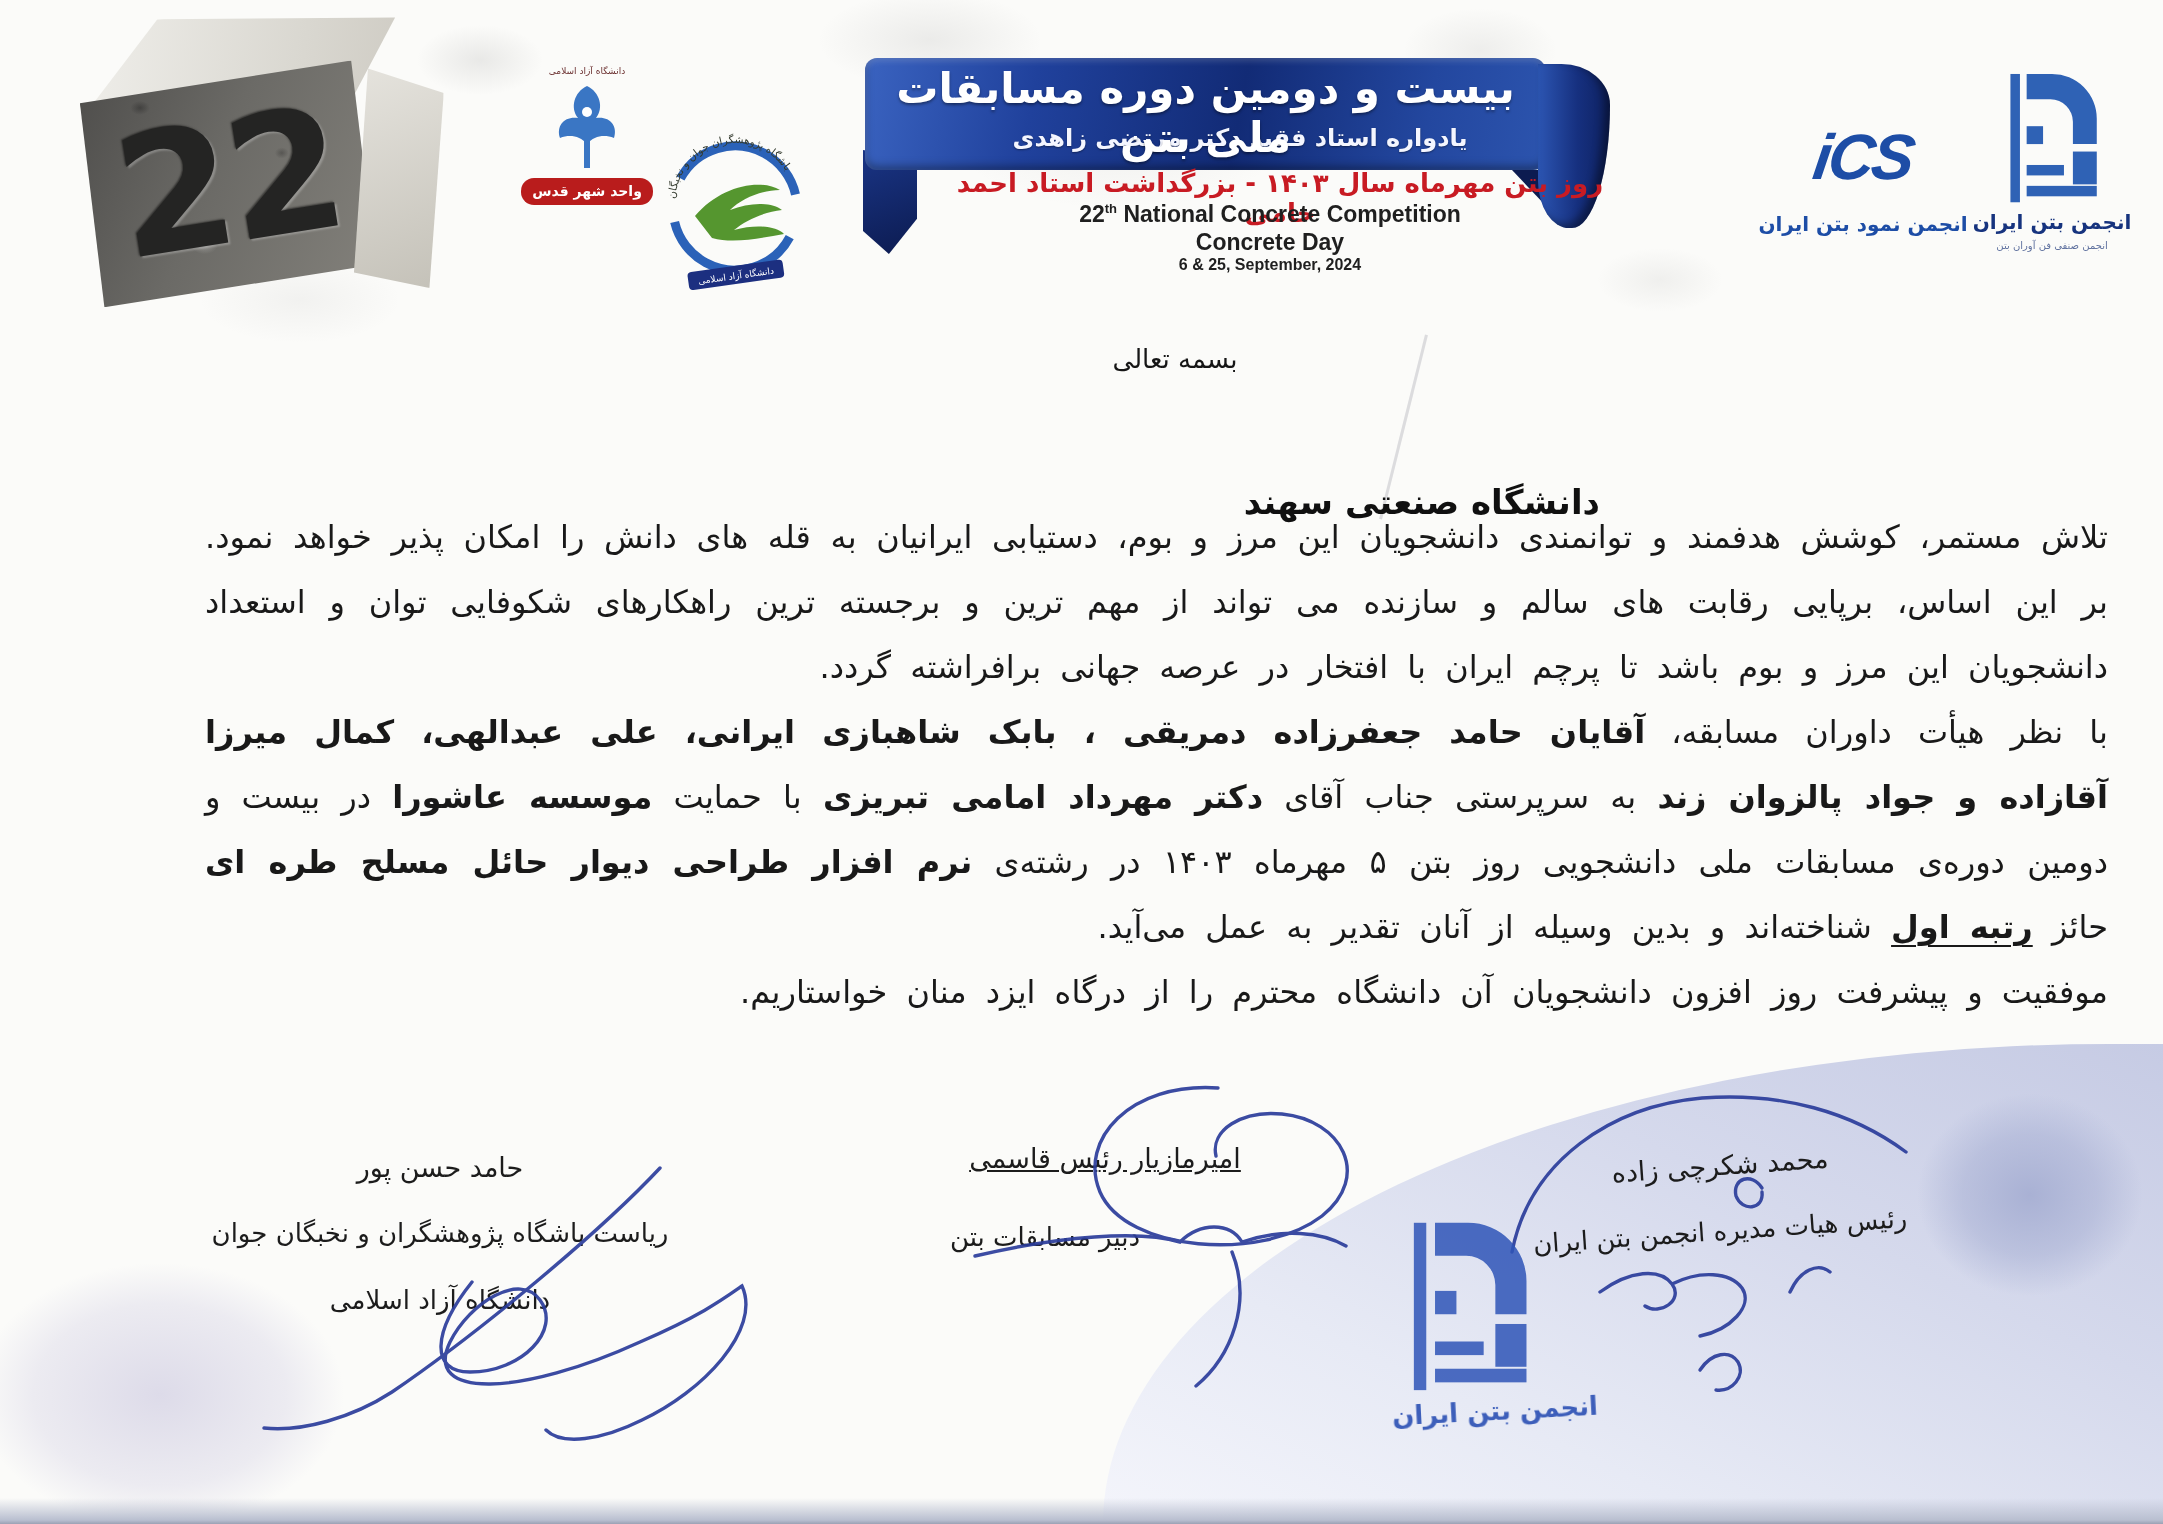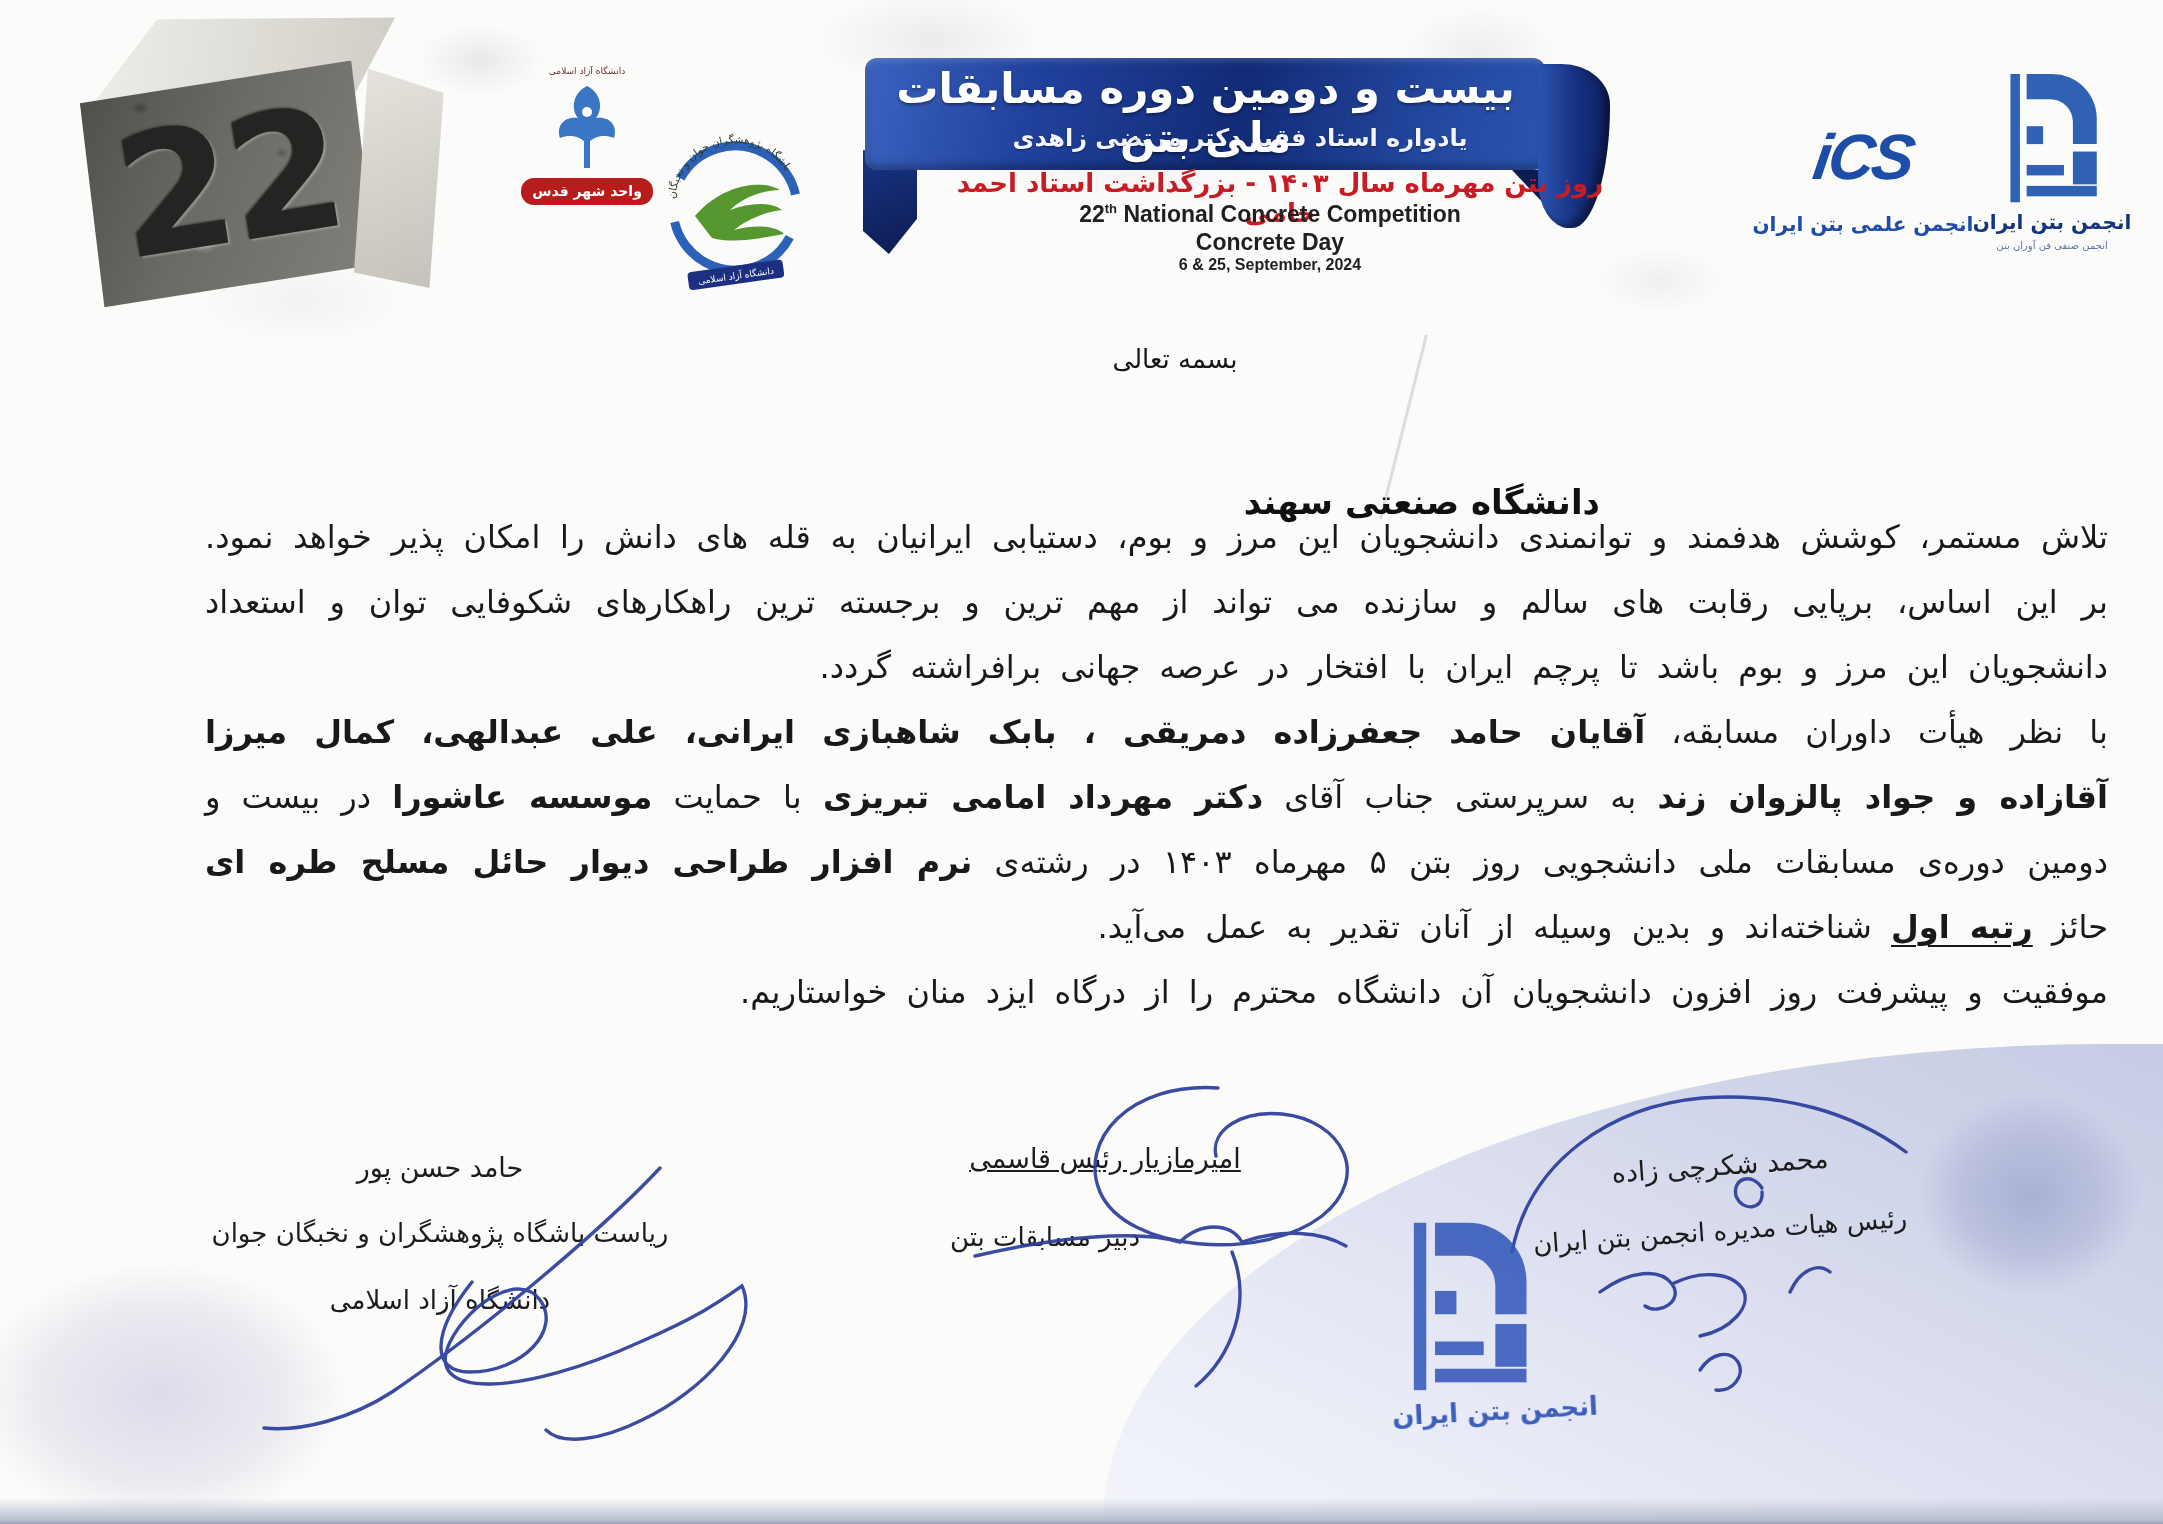--- a/index.html
+++ b/index.html
@@ -228,21 +228,21 @@
   <div class="abs ribbon-curl"></div>
   <div class="abs ribbon-subtitle rtl">یادواره استاد فقید دکتر مرتضی زاهدی</div>
   <div class="abs ribbon-title rtl">بیست و دومین دوره مسابقات ملی بتن</div>
   <div class="abs day-line rtl">روز بتن   مهرماه سال ۱۴۰۳ - بزرگداشت استاد احمد حامی</div>
 
   <div class="abs eng eng1"><span>22</span><sup>th</sup><span> National Concrete Competition</span></div>
   <div class="abs eng eng2">Concrete Day</div>
   <div class="abs eng eng3">6 &amp; 25, September, 2024</div>
 
   <div class="abs ics-mark">iCS</div>
-  <div class="abs ics-caption rtl">انجمن علمی بتن ایران</div>
+  <div class="abs ics-caption rtl">انجمن نمود بتن ایران</div>
 
   <svg class="abs ici-logo-top" width="120" height="138" viewBox="0 0 120 185">
     <use href="#ici-glyph"></use>
   </svg>
   <div class="abs ici-caption rtl">انجمن بتن ایران</div>
   <div class="abs ici-subcaption rtl">انجمن صنفی فن آوران بتن</div>
 
   <div class="abs basmala rtl">بسمه تعالی</div>
   <div class="abs recipient rtl">دانشگاه صنعتی سهند</div>
 

